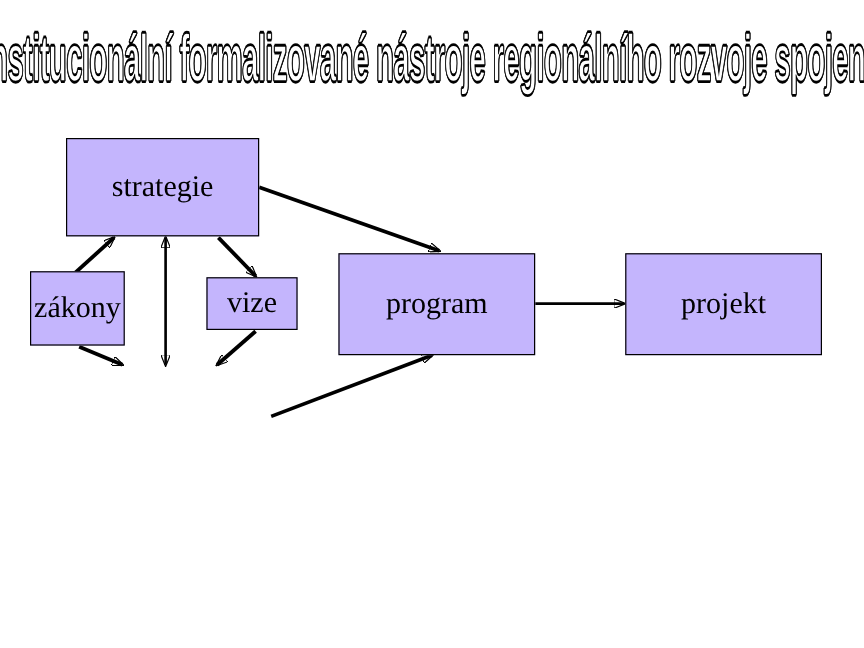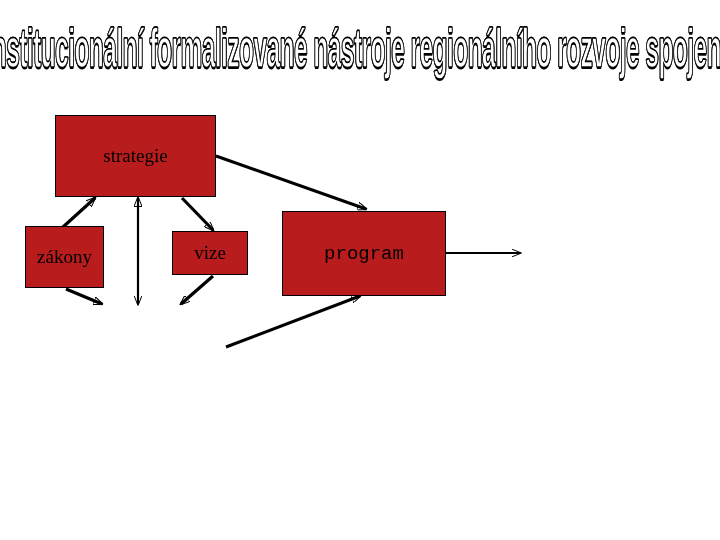--- a/index.html
+++ b/index.html
@@ -45,36 +45,36 @@
        1px 0 0 #000,  -1px 0 0 #000,
        0 1px 0 #000,   0 -1px 0 #000;
     transform: scaleX(0.585) scaleY(1.32);
     transform-origin: center center;
   }
 
   
   .node {
     position: absolute;
     box-sizing: border-box;
-    background: #b91c1c;
+    background: #c4b5fd;
     border: 1.5px solid #000000;
     display: flex;
     align-items: center;
     justify-content: center;
     color: #000000;
-    font-size: 19px;
+    font-size: 25px;
     font-family: "Liberation Serif", "DejaVu Serif", serif;
     z-index: 2;
   }
 
   #node-strategie { left: 55px;  top: 115px; width: 161px; height: 82px; }
   #node-zakony    { left: 25px;  top: 226px; width: 79px;  height: 62px; }
   #node-vize      { left: 172px; top: 231px; width: 76px;  height: 44px; }
   #node-plan      { left: 59px;  top: 305px; width: 166px; height: 86px; }
-  #node-program   { left: 282px; top: 211px; width: 164px; height: 85px; font-family: Liberation Mono, monospace; }
+  #node-program   { left: 282px; top: 211px; width: 164px; height: 85px; }
   #node-projekt   { left: 521px; top: 211px; width: 164px; height: 85px; }
 
   
   #edges {
     position: absolute;
     left: 0; top: 0;
     width: 720px;
     height: 540px;
     z-index: 1;
   }
@@ -126,14 +126,17 @@
 
   <div class="node" id="node-vize">
     <span>vize</span>
   </div>
 
 
   <div class="node" id="node-program">
     <span>program</span>
   </div>
 
+  <div class="node" id="node-projekt">
+    <span>projekt</span>
+  </div>
 
 </div>
 
 </body></html>

